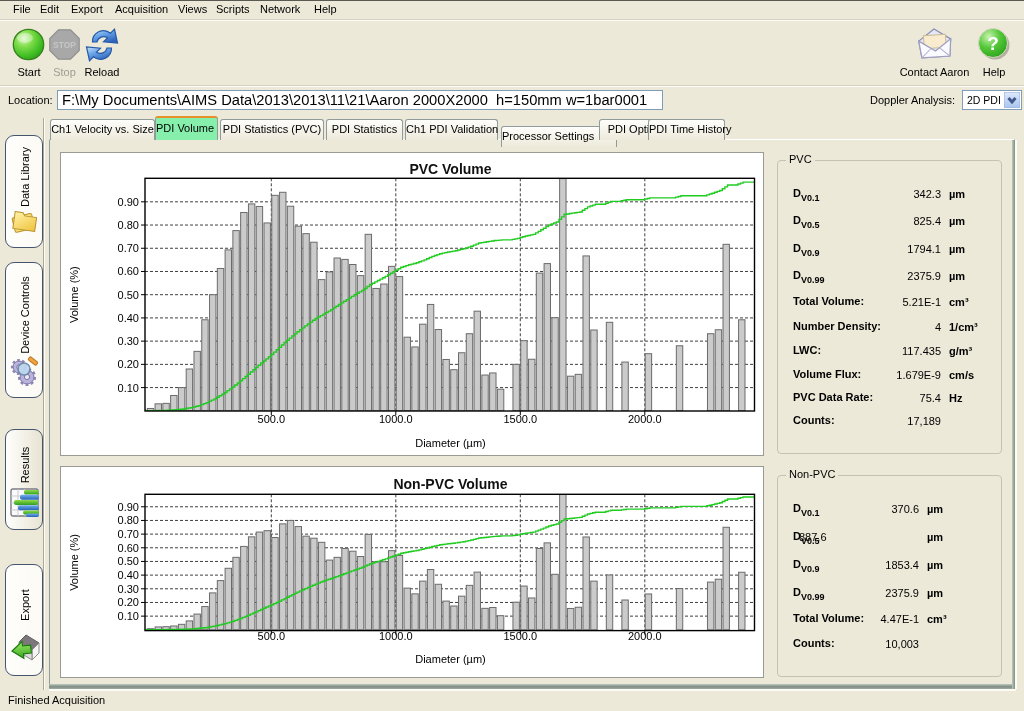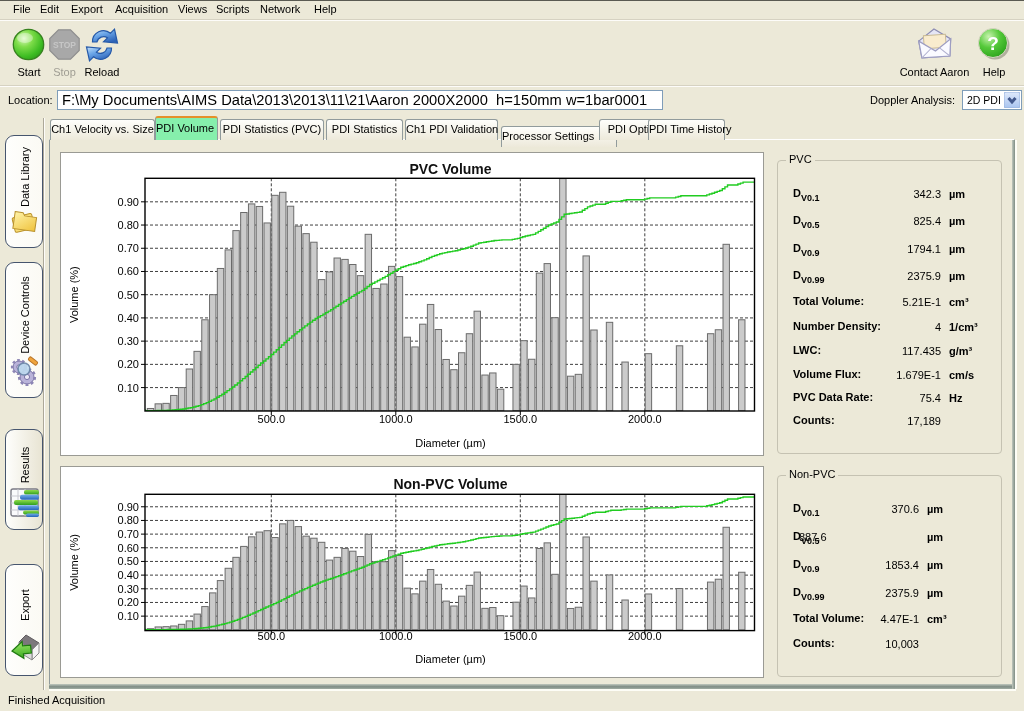--- a/index.html
+++ b/index.html
@@ -433,21 +433,21 @@
 <div class="abs" style="left:793px;top:295px"><b>Total Volume:</b></div>
 <div class="abs" style="left:821px;top:296px;width:120px;text-align:right">5.21E-1</div>
 <div class="abs" style="left:949px;top:296px"><b>cm³</b></div>
 <div class="abs" style="left:793px;top:320px"><b>Number Density:</b></div>
 <div class="abs" style="left:821px;top:321px;width:120px;text-align:right">4</div>
 <div class="abs" style="left:949px;top:321px"><b>1/cm³</b></div>
 <div class="abs" style="left:793px;top:344px"><b>LWC:</b></div>
 <div class="abs" style="left:821px;top:345px;width:120px;text-align:right">117.435</div>
 <div class="abs" style="left:949px;top:345px"><b>g/m³</b></div>
 <div class="abs" style="left:793px;top:368px"><b>Volume Flux:</b></div>
-<div class="abs" style="left:821px;top:369px;width:120px;text-align:right">1.679E-1</div>
+<div class="abs" style="left:821px;top:369px;width:120px;text-align:right">1.679E-9</div>
 <div class="abs" style="left:949px;top:369px"><b>cm/s</b></div>
 <div class="abs" style="left:793px;top:391px"><b>PVC Data Rate:</b></div>
 <div class="abs" style="left:821px;top:392px;width:120px;text-align:right">75.4</div>
 <div class="abs" style="left:949px;top:392px"><b>Hz</b></div>
 <div class="abs" style="left:793px;top:414px"><b>Counts:</b></div>
 <div class="abs" style="left:821px;top:415px;width:120px;text-align:right">17,189</div>
 <div class="abs" style="left:777px;top:475px;width:225px;height:202px;border:1px solid #c5c2b2;border-radius:4px"></div>
 <div class="abs" style="left:786px;top:468px;background:#ece9d8;padding:0 3px">Non-PVC</div>
 <div class="abs" style="left:793px;top:502px"><b>D</b><b style="font-size:9px;vertical-align:-4px">V0.1</b></div>
 <div class="abs" style="left:799px;top:503px;width:120px;text-align:right">370.6</div>

